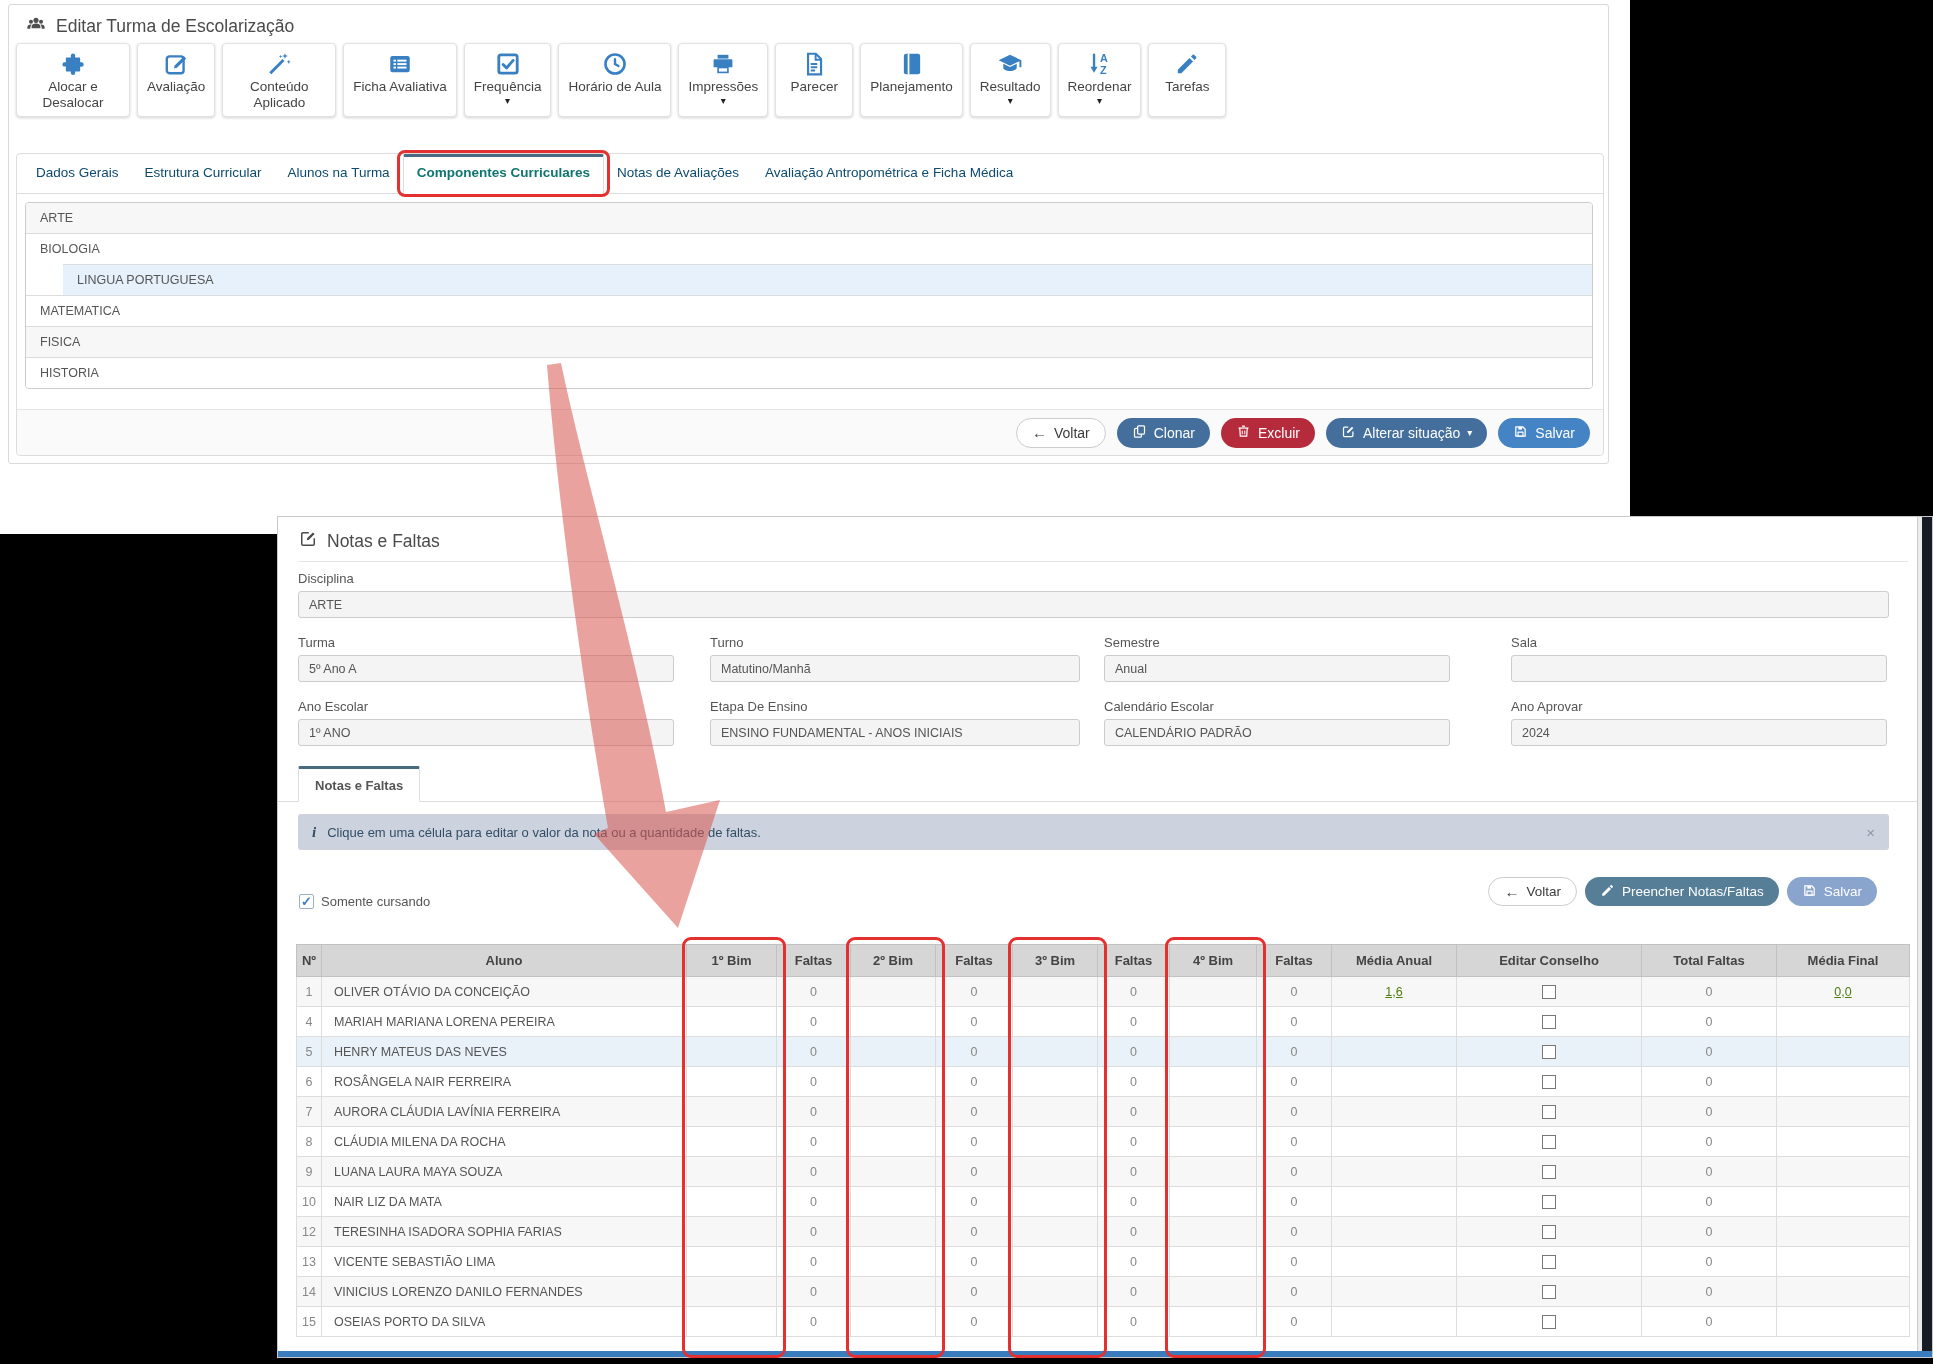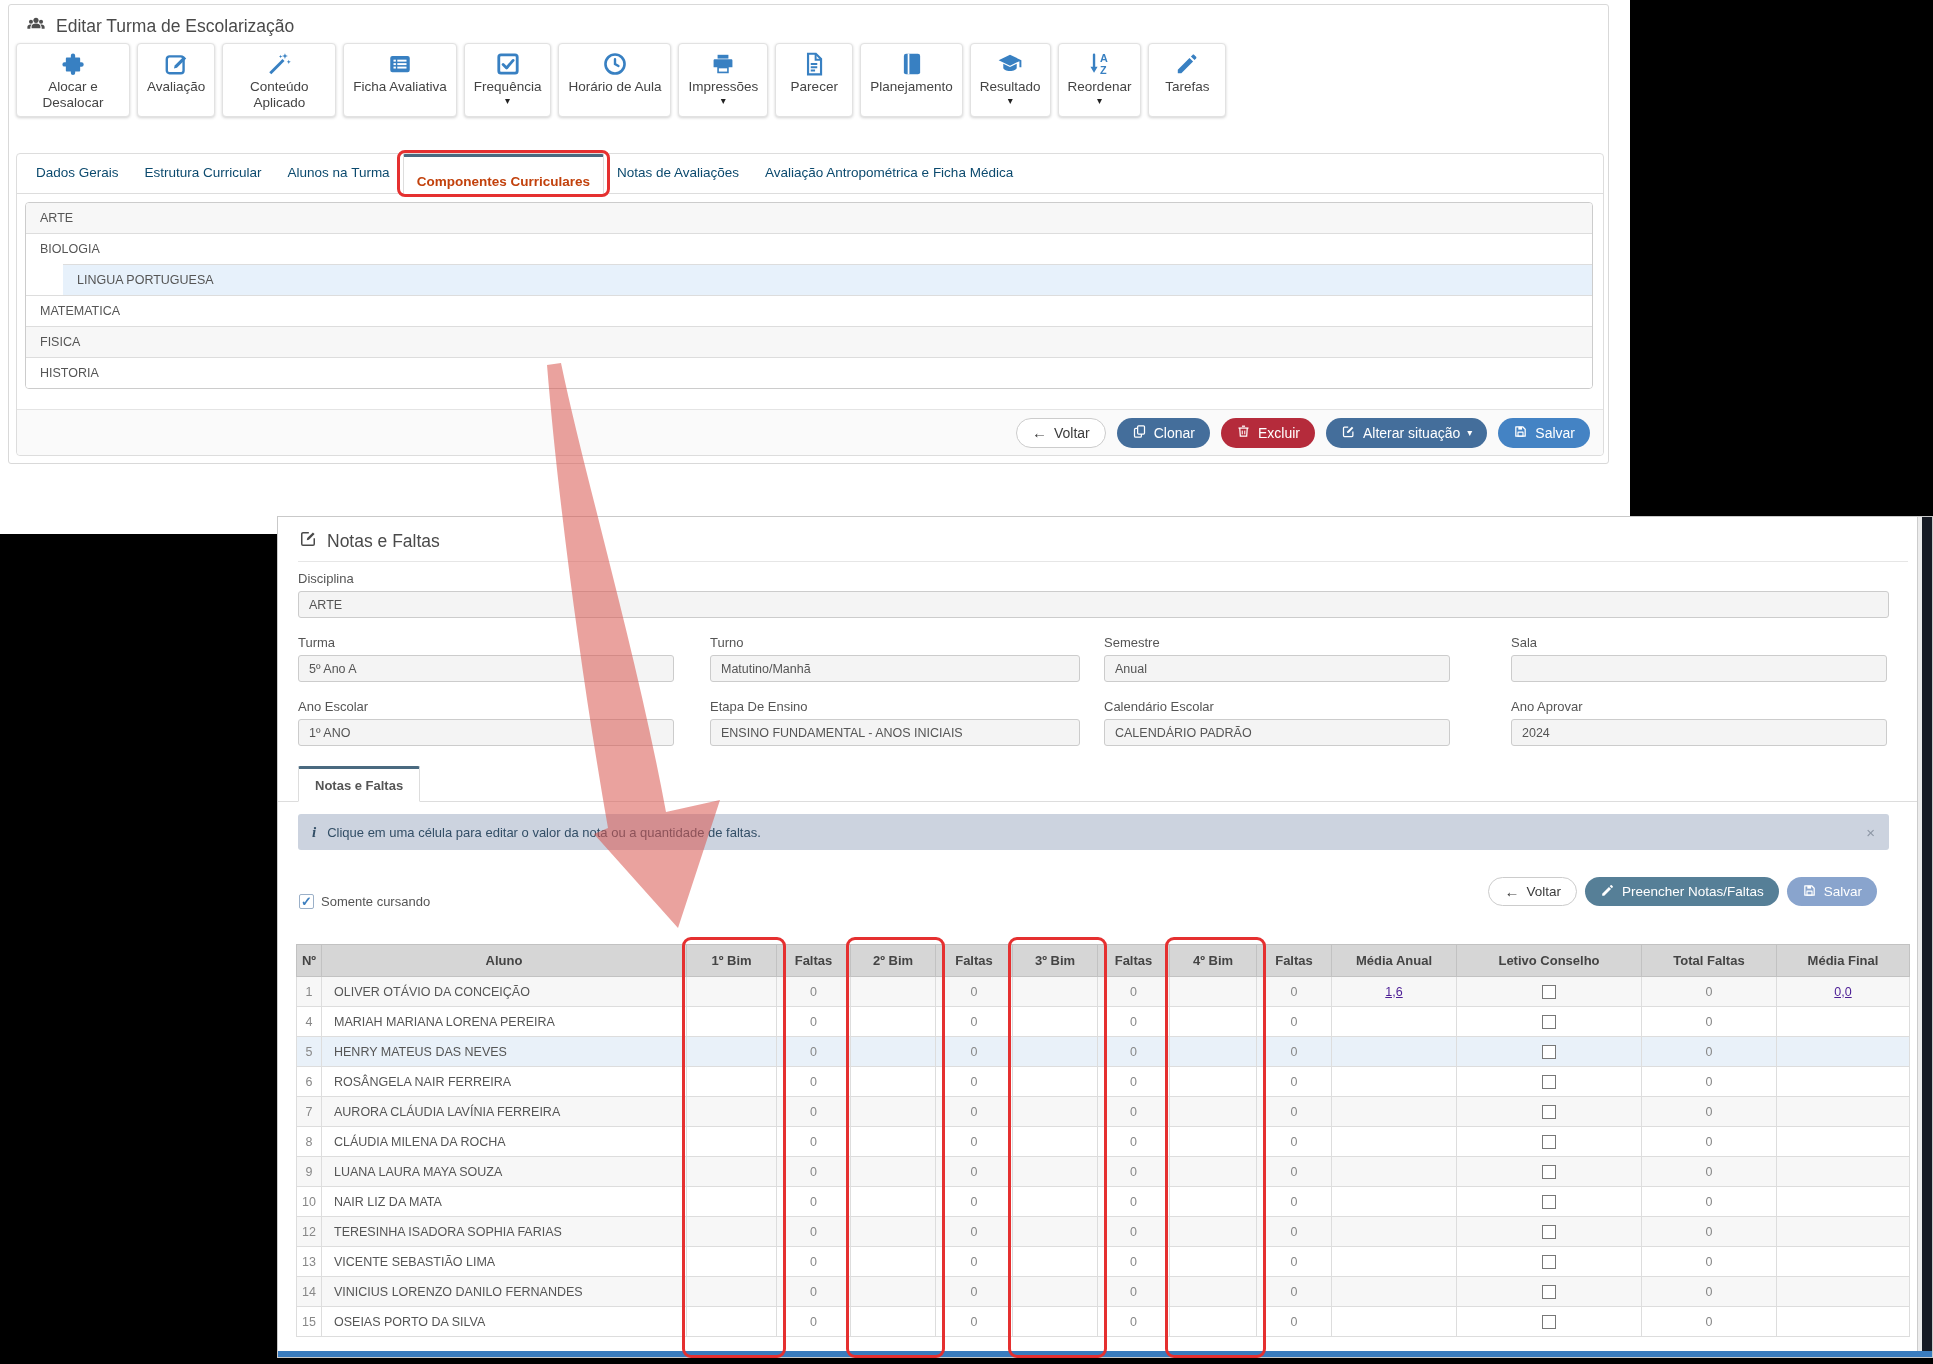--- a/index.html
+++ b/index.html
@@ -24,21 +24,21 @@
   svg.ic{width:26px;height:26px;fill:#3880c2;}
   svg.ic .st{fill:none;stroke:#3880c2;}
   .caret{font-size:10px;color:#222;line-height:1;margin-top:1px;}
   
   .tab-panel{position:absolute;left:7px;top:148px;width:1588px;height:303px;border:1px solid #ddd;
              border-radius:4px;background:#fff;box-sizing:border-box;}
   .tabs{position:absolute;left:0;top:0;right:0;height:40px;border-bottom:1px solid #ddd;display:flex;
         padding-left:6px;box-sizing:border-box;}
   .tab{padding:11px 13px 0;font-size:13.5px;color:#0c4a6e;position:relative;white-space:nowrap;cursor:pointer;}
   .tab.active{background:#fff;border:1px solid #ddd;border-bottom:1px solid #fff;border-top:3px solid #4a6a80;
-              font-weight:bold;color:#c2410c;padding-top:17px;margin-bottom:-1px;border-radius:2px 2px 0 0;}
+              font-weight:bold;color:#0f766e;padding-top:8px;margin-bottom:-1px;border-radius:2px 2px 0 0;}
   .tab-annotation{position:absolute;left:-7px;right:-7px;top:-7px;bottom:-4px;border:3px solid #e53030;
                   border-radius:8px;pointer-events:none;}
   .list-group{position:absolute;left:8px;right:10px;top:48px;border:1px solid #ccc;border-radius:4px;overflow:hidden;}
   .list-item{height:30px;line-height:30px;padding:0 14px;font-size:12.5px;color:#555;border-top:1px solid #ddd;
              background:#fff;cursor:pointer;}
   .list-item:first-child{border-top:none;}
   .list-item:nth-child(odd){background:#f7f7f7;}
   .list-item.selected{background:#e7f1fb;margin-left:37px;}
   .panel-footer{position:absolute;left:0;right:0;bottom:0;height:46px;background:#fafafa;border-top:1px solid #e4e4e4;
                 border-radius:0 0 4px 4px;display:flex;align-items:center;justify-content:flex-end;gap:11px;
@@ -85,21 +85,21 @@
             align-items:center;justify-content:center;color:#3d7fbf;font-size:13px;font-weight:bold;box-sizing:border-box;}
   
   .grades-table{position:absolute;left:18px;top:427px;width:1613px;border-collapse:collapse;table-layout:fixed;}
   .grades-table th{background:#d6d6d6;border:1px solid #c2c2c2;font-size:13px;color:#444;height:31px;
                    font-weight:bold;padding:0 2px;}
   .grades-table td{border:1px solid #ddd;height:29px;font-size:12.5px;color:#888;text-align:center;padding:0;}
   .grades-table td.name{text-align:left;padding-left:12px;color:#555;}
   .grades-table tbody tr{background:#fff;}
   .grades-table tbody tr:nth-child(odd){background:#f7f7f7;}
   .grades-table tbody tr.hl{background:#e9f1f9;}
-  .grades-table td.redv{color:#4c1d95;text-decoration:underline;}
+  .grades-table td.redv{color:#4d7c0f;text-decoration:underline;}
   .tbl-check{width:14px;height:14px;border:1.5px solid #777;background:#fff;margin:0 auto;box-sizing:border-box;cursor:pointer;}
   
   .bim-box{position:absolute;border:3px solid #e53030;border-radius:9px;top:420px;height:415px;z-index:30;pointer-events:none;}
   #bim1{left:404px;width:98px;}
   #bim2{left:568px;width:93px;}
   #bim3{left:730px;width:93px;}
   #bim4{left:887px;width:95px;}
   .blue-bar{position:absolute;left:0;right:0;bottom:0;height:6px;background:#3a7cbe;}
   .scroll-strip{position:absolute;right:10px;top:0;bottom:0;width:4px;background:#ececec;border-left:1px solid #ccc;}
   .dark-strip{position:absolute;right:0;top:0;bottom:0;width:10px;background:#161b24;}
@@ -415,21 +415,21 @@
             <th>Aluno</th>
             <th>1º Bim</th>
             <th>Faltas</th>
             <th>2º Bim</th>
             <th>Faltas</th>
             <th>3º Bim</th>
             <th>Faltas</th>
             <th>4º Bim</th>
             <th>Faltas</th>
             <th>Média Anual</th>
-            <th>Letivo Conselho</th>
+            <th>Editar Conselho</th>
             <th>Total Faltas</th>
             <th>Média Final</th>
           </tr>
         </thead>
       <tbody id="grades-body">
           <tr>
             <td>1</td>
             <td class="name">OLIVER OTÁVIO DA CONCEIÇÃO</td>
             <td></td>
             <td>0</td>

